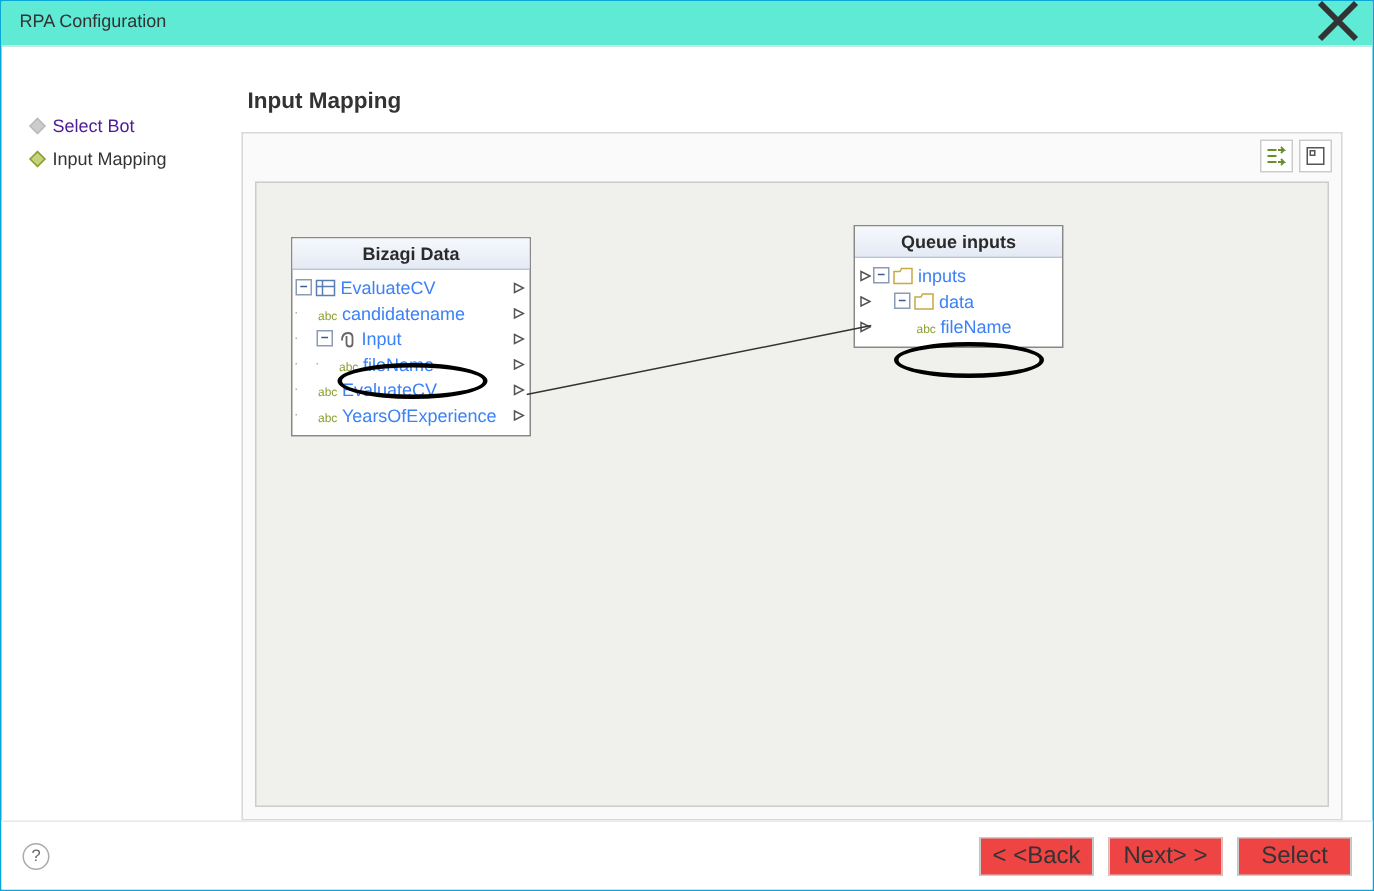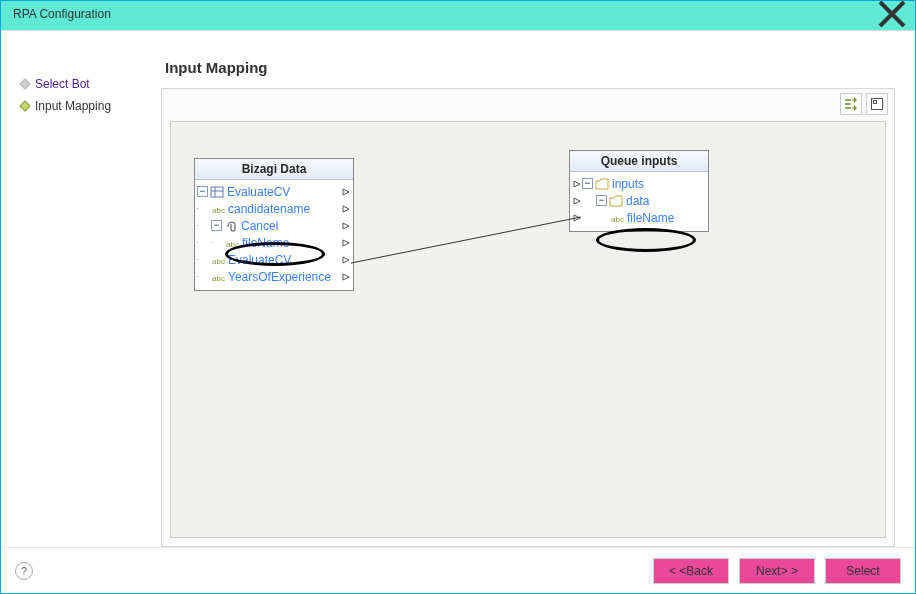--- a/index.html
+++ b/index.html
@@ -177,24 +177,24 @@
     border-radius: 50%;
     display: flex; align-items: center; justify-content: center;
     font-size: 11px; color: #666;
     cursor: pointer;
   }
   .footer-buttons { display: flex; gap: 10px; }
   .btn {
     min-width: 76px;
     height: 26px;
     border: 1px solid #ccc;
-    background: #ec4899;
+    background: #ef4444;
     display: flex; align-items: center; justify-content: center;
     cursor: pointer;
-    font-size: 12px;
+    font-size: 16px;
     color: #333;
   }
 </style>
 </head>
 <body>
 
 <div class="window">
 
   <div class="titlebar">
     <span class="title">RPA Configuration</span>
@@ -282,21 +282,21 @@
               </div>
 
               <div class="row">
                 <span class="indent line"></span>
                 <span class="exp">−</span>
                 <span class="ico">
                     <svg viewBox="0 0 14 14">
                       <path d="M4 8 Q4 3 8 3 Q11 3 11 6 L11 10 Q11 12 9 12 Q7 12 7 10 L7 5" fill="none" stroke="#666" stroke-width="1.2"></path>
                     </svg>
                   </span>
-                <span class="label">Cancel</span>
+                <span class="label">Input</span>
                 <span class="pright">
                     <svg viewBox="0 0 8 8">
                       <path d="M1 1 L7 4 L1 7 Z" fill="none" stroke="#555"></path>
                     </svg>
                   </span>
               </div>
 
               <div class="row">
                 <span class="indent line"></span>
                   <span class="indent line"></span>

